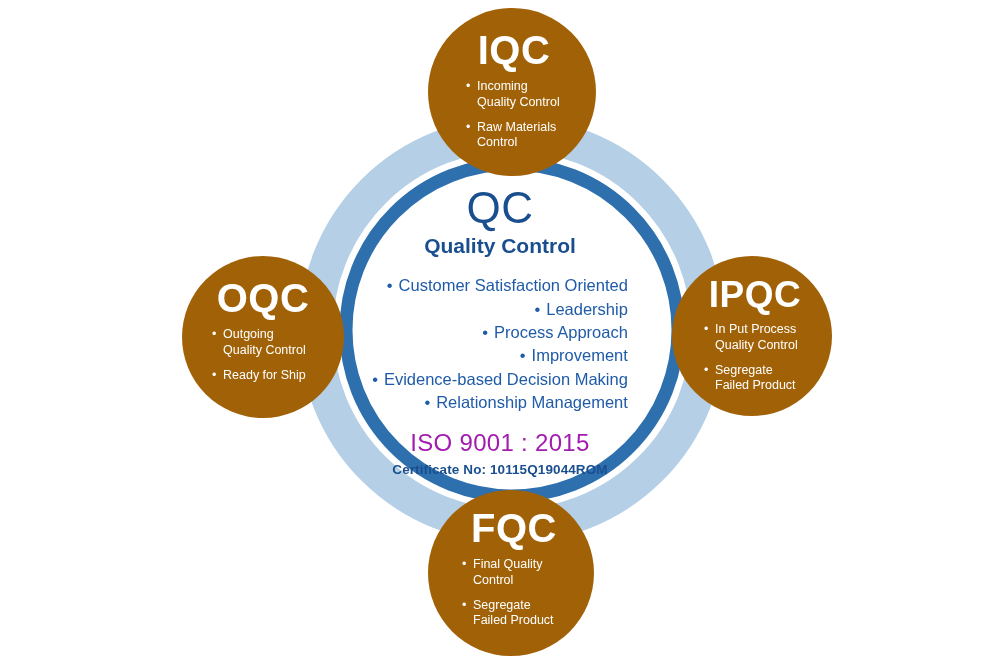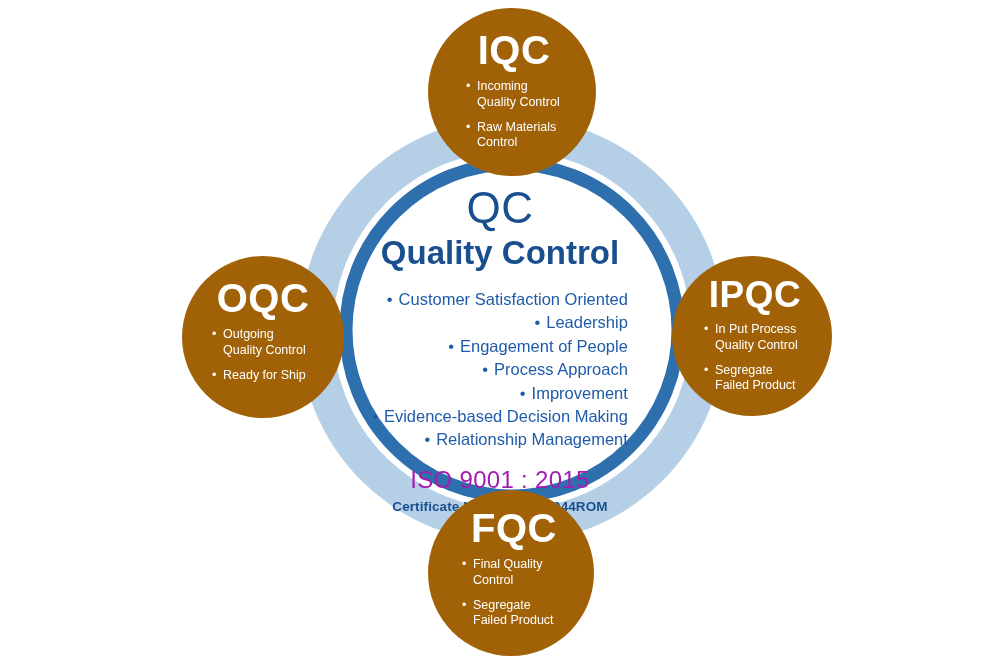--- a/index.html
+++ b/index.html
@@ -41,21 +41,21 @@
   }
   .center-title {
     font-size: 44px;
     font-weight: normal;
     color: #1a4f8f;
     line-height: 1;
     letter-spacing: 0.5px;
     margin-top: 6px;
   }
   .center-subtitle {
-    font-size: 33px;
+    font-size: 21px;
     font-weight: bold;
     color: #1a4f8f;
     line-height: 1.15;
     margin-top: 4px;
   }
   .center-list {
     margin: 16px 0 0 0;
     padding: 0;
     list-style: none;
     text-align: right;
@@ -173,21 +173,20 @@
     <circle cx="512" cy="330" r="196" fill="none" stroke="#b5d0e6" stroke-width="34"></circle>
     <circle cx="512" cy="330" r="166" fill="none" stroke="#2e6fae" stroke-width="13"></circle>
   </svg>
 
   <div class="center">
     <div class="center-title">QC</div>
     <div class="center-subtitle">Quality Control</div>
     <ul class="center-list">
       <li>Customer Satisfaction Oriented</li>
       <li>Leadership</li>
-      <li>Engagement of People</li>
       <li>Process Approach</li>
       <li>Improvement</li>
       <li>Evidence-based Decision Making</li>
       <li>Relationship Management</li>
     </ul>
     <div class="iso-line">ISO 9001 : 2015</div>
     <div class="cert-line">Certificate No: 10115Q19044ROM</div>
   </div>
 
   <div class="bubble" id="bubble-iqc">

